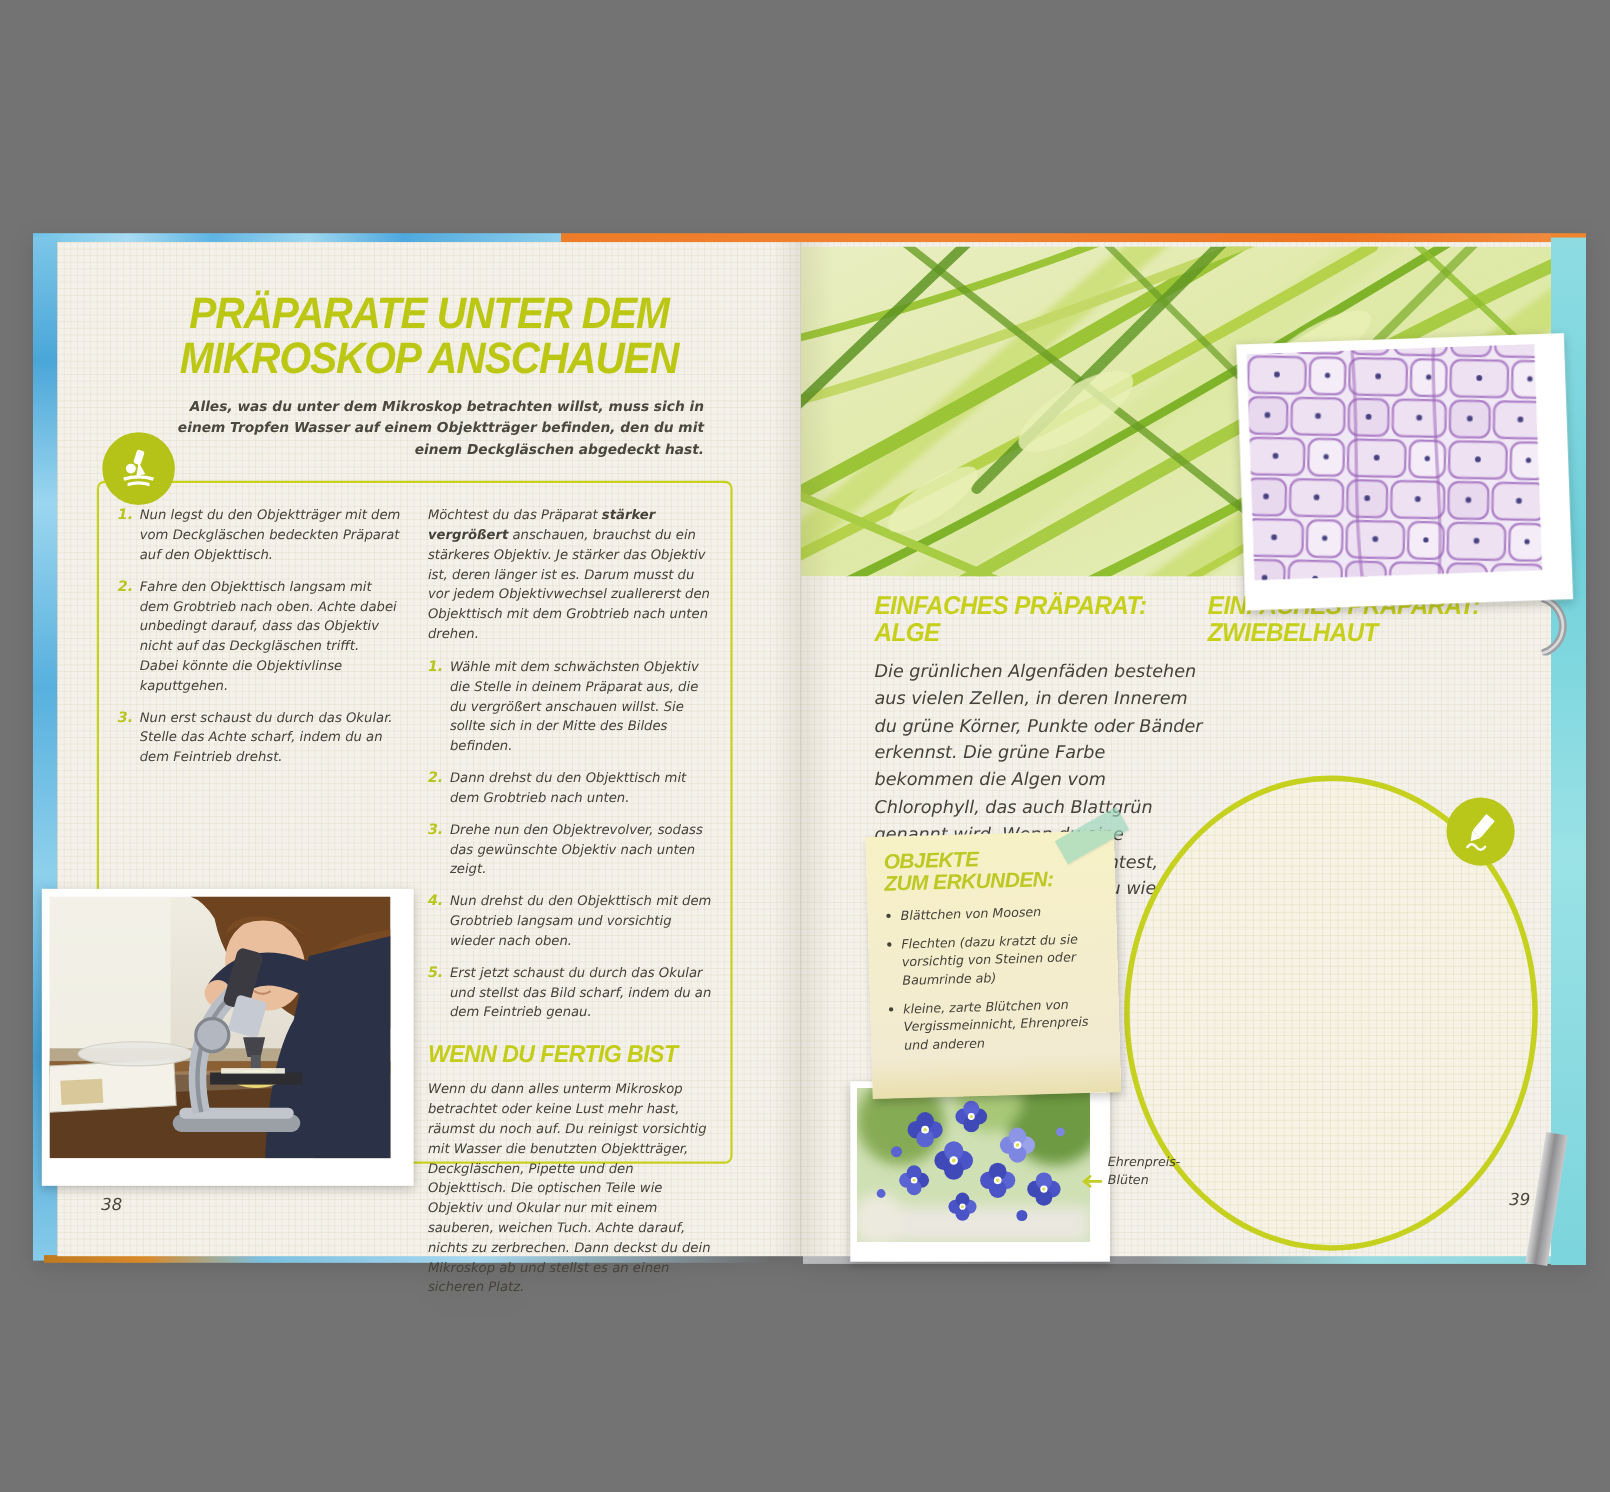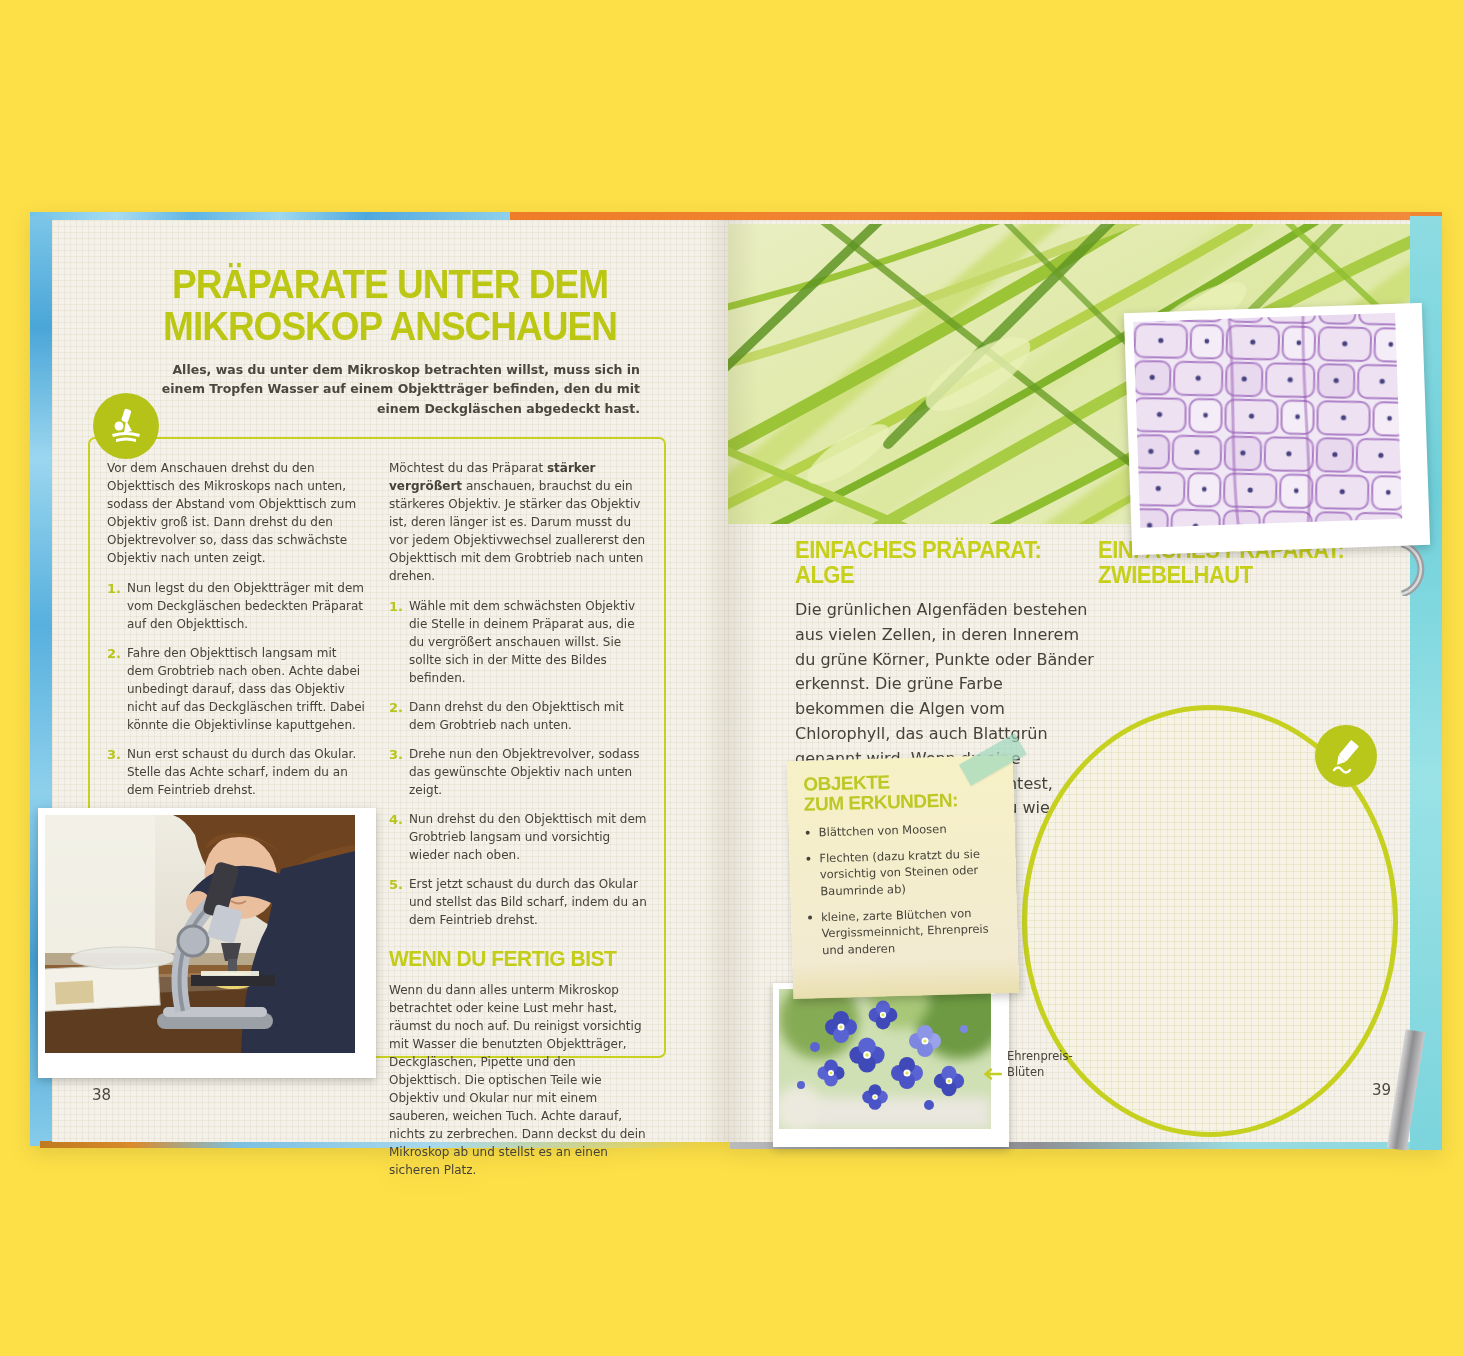--- a/index.html
+++ b/index.html
@@ -1,17 +1,17 @@
 <!DOCTYPE html>
 <html><head>
 <meta charset="utf-8">
 <style>
   html,body{margin:0;padding:0;background:#fff;}
-  .canvas{position:relative;width:1464px;height:1356px;background:#fde047;overflow:hidden;
-          font-family:"DejaVu Sans",sans-serif;color:#45423a;}
+  .canvas{position:relative;width:1464px;height:1356px;background:#737373;overflow:hidden;
+          font-family:"DejaVu Sans",sans-serif;color:#45423a;font-style:italic;}
   .book{position:absolute;left:30px;top:212px;width:1412px;height:938px;
         filter:drop-shadow(0 6px 10px rgba(0,0,0,0.10));}
   
   .edge-top-left{position:absolute;left:0;top:0;width:480px;height:9px;
     background:linear-gradient(90deg,#6fc3e8,#a8dcf2 18%,#5eb4e4 34%,#9fd8f0 52%,#4ea8de 70%,#8fd0ec 100%);}
   .edge-top-right{position:absolute;left:480px;top:0;width:900px;height:9px;
     background:linear-gradient(90deg,#ee7c28,#f08433 40%,#ec7523 78%,#f18a3c 100%);}
   .edge-top-corner{position:absolute;left:1380px;top:0;width:32px;height:9px;background:#f0852f;}
   .edge-left{position:absolute;left:0;top:4px;width:22px;height:930px;
     background:linear-gradient(180deg,#7cc6e8,#4aa6d8 12%,#9bd6ef 26%,#57b0de 44%,#8ed0ec 62%,#459fd2 80%,#86ccea 100%);}
@@ -124,21 +124,20 @@
             <circle cx="13" cy="20" r="4.5"></circle>
             <path d="M6 28 Q20 24 34 28 L33 31 Q20 27 7 31 Z"></path>
             <path d="M10 33 Q20 30 30 33 L30 36 Q20 33 10 36 Z"></path>
           </g>
         </svg>
       </div>
 
       <div class="green-box">
         <div class="box-cols">
           <div class="col">
-            <p>Vor dem Anschauen drehst du den Objekttisch des Mikroskops nach unten, sodass der Abstand vom Objekttisch zum Objektiv groß ist. Dann drehst du den Objektrevolver so, dass das schwächste Objektiv nach unten zeigt.</p>
             <div class="step">
               <span class="num">1.</span>
               <span>Nun legst du den Objektträger mit dem vom Deckgläschen bedeckten Präparat auf den Objekttisch.</span>
             </div>
             <div class="step">
               <span class="num">2.</span>
               <span>Fahre den Objekttisch langsam mit dem Grobtrieb nach oben. Achte dabei unbedingt darauf, dass das Objektiv nicht auf das Deckgläschen trifft. Dabei könnte die Objektivlinse kaputtgehen.</span>
             </div>
             <div class="step">
               <span class="num">3.</span>
@@ -158,21 +157,21 @@
             <div class="step">
               <span class="num">3.</span>
               <span>Drehe nun den Objektrevolver, sodass das gewünschte Objektiv nach unten zeigt.</span>
             </div>
             <div class="step">
               <span class="num">4.</span>
               <span>Nun drehst du den Objekttisch mit dem Grobtrieb langsam und vorsichtig wieder nach oben.</span>
             </div>
             <div class="step">
               <span class="num">5.</span>
-              <span>Erst jetzt schaust du durch das Okular und stellst das Bild scharf, indem du an dem Feintrieb drehst.</span>
+              <span>Erst jetzt schaust du durch das Okular und stellst das Bild scharf, indem du an dem Feintrieb genau.</span>
             </div>
             <div class="sub-head">WENN DU FERTIG BIST</div>
             <p>Wenn du dann alles unterm Mikroskop betrachtet oder keine Lust mehr hast, räumst du noch auf. Du reinigst vorsichtig mit Wasser die benutzten Objektträger, Deckgläschen, Pipette und den Objekttisch. Die optischen Teile wie Objektiv und Okular nur mit einem sauberen, weichen Tuch. Achte darauf, nichts zu zerbrechen. Dann deckst du dein Mikroskop ab und stellst es an einen sicheren Platz.</p>
           </div>
         </div>
       </div>
 
       <div class="photo girl-photo">
         <svg width="310" height="238" viewBox="0 0 310 238">
           <defs>

